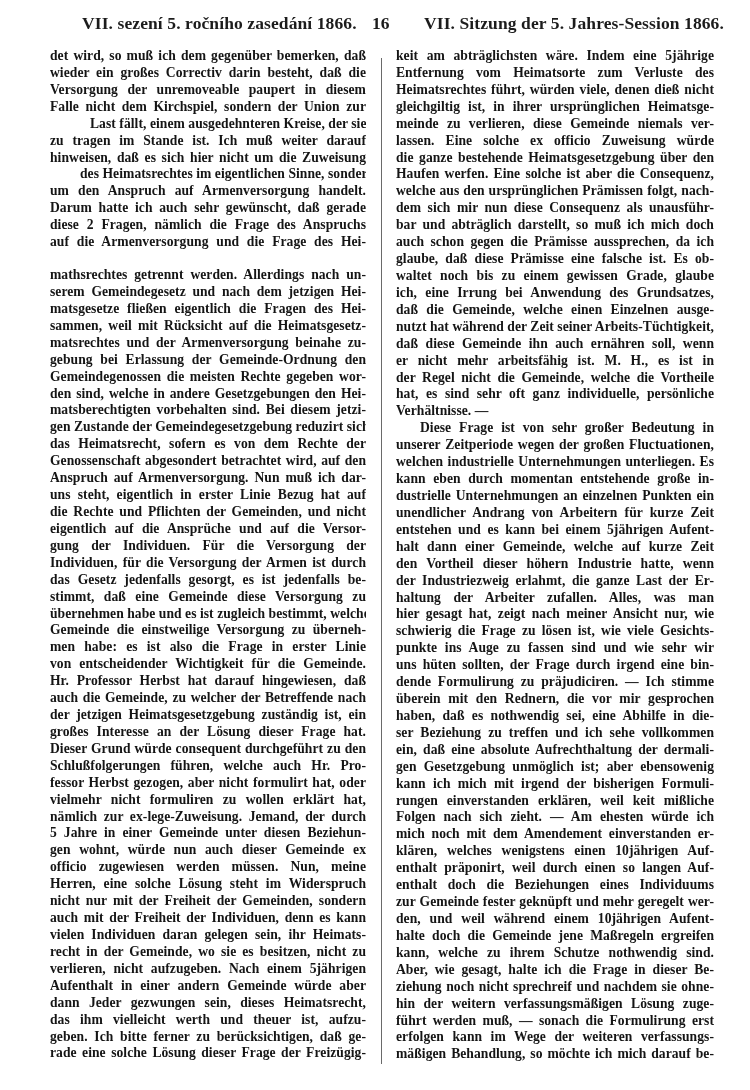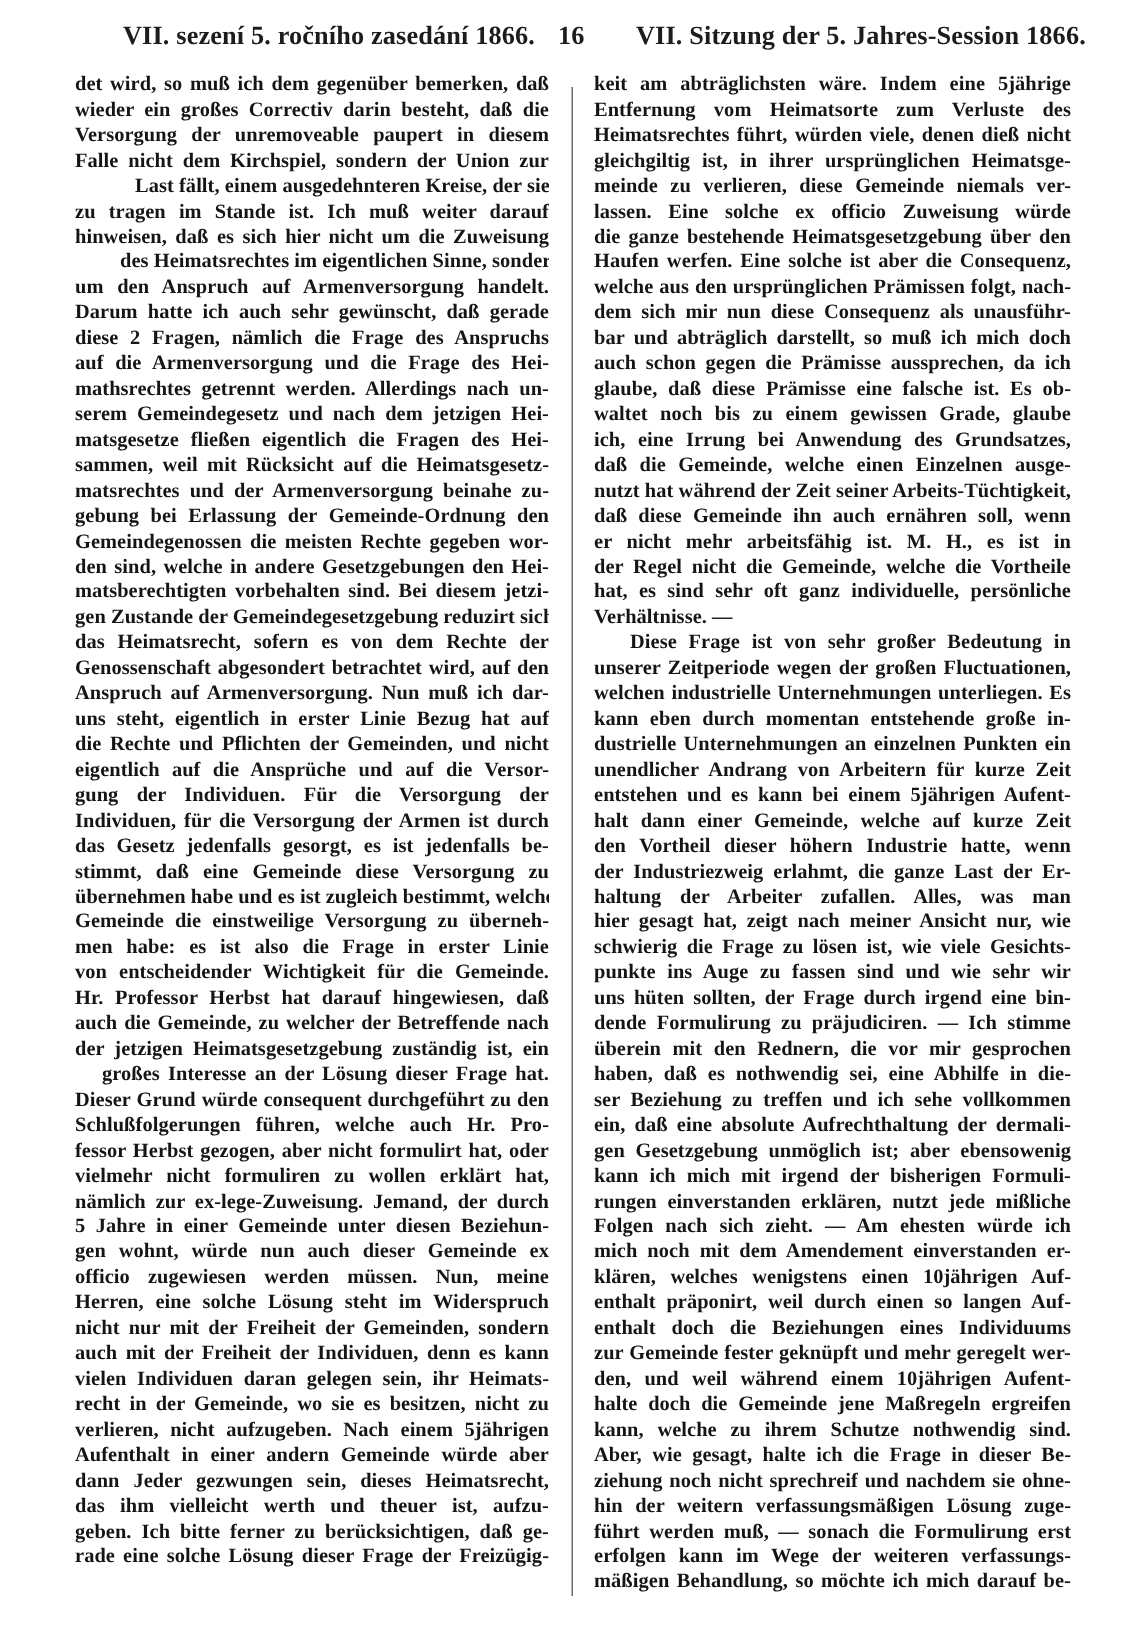--- a/index.html
+++ b/index.html
@@ -37,21 +37,21 @@
     <div class="line" style="height: 16.9333px; line-height: 16.9333px;">Versorgung der unremoveable paupert in diesem</div>
     <div class="line" style="height: 16.9333px; line-height: 16.9333px;">Falle nicht dem Kirchspiel, sondern der Union zur</div>
     <div class="line" style="height: 16.9333px; line-height: 16.9333px; margin-left: 40px;">Last fällt, einem ausgedehnteren Kreise, der sie auch</div>
     <div class="line" style="height: 16.9333px; line-height: 16.9333px;">zu tragen im Stande ist. Ich muß weiter darauf</div>
     <div class="line" style="height: 16.9333px; line-height: 16.9333px;">hinweisen, daß es sich hier nicht um die Zuweisung</div>
     <div class="line" style="height: 16.9333px; line-height: 16.9333px; margin-left: 30px;">des Heimatsrechtes im eigentlichen Sinne, sondern</div>
     <div class="line" style="height: 16.9333px; line-height: 16.9333px;">um den Anspruch auf Armenversorgung handelt.</div>
     <div class="line" style="height: 16.9333px; line-height: 16.9333px;">Darum hatte ich auch sehr gewünscht, daß gerade</div>
     <div class="line" style="height: 16.9333px; line-height: 16.9333px;">diese 2 Fragen, nämlich die Frage des Anspruchs</div>
     <div class="line" style="height: 16.9333px; line-height: 16.9333px;">auf die Armenversorgung und die Frage des Hei-</div>
-    <div class="line" style="height: 16.9333px; line-height: 16.9333px;">mathsrechtes getrennt werden. Allerdings nach un-</div>
+    <div class="line" style="height: 16.9333px; line-height: 16.9333px; margin-top: 16px;">mathsrechtes getrennt werden. Allerdings nach un-</div>
     <div class="line" style="height: 16.9333px; line-height: 16.9333px;">serem Gemeindegesetz und nach dem jetzigen Hei-</div>
     <div class="line" style="height: 16.9333px; line-height: 16.9333px;">matsgesetze fließen eigentlich die Fragen des Hei-</div>
     <div class="line" style="height: 16.9333px; line-height: 16.9333px;">sammen, weil mit Rücksicht auf die Heimatsgesetz-</div>
     <div class="line" style="height: 16.9333px; line-height: 16.9333px;">matsrechtes und der Armenversorgung beinahe zu-</div>
     <div class="line" style="height: 16.9333px; line-height: 16.9333px;">gebung bei Erlassung der Gemeinde-Ordnung den</div>
     <div class="line" style="height: 16.9333px; line-height: 16.9333px;">Gemeindegenossen die meisten Rechte gegeben wor-</div>
     <div class="line" style="height: 16.9333px; line-height: 16.9333px;">den sind, welche in andere Gesetzgebungen den Hei-</div>
     <div class="line" style="height: 16.9333px; line-height: 16.9333px;">matsberechtigten vorbehalten sind. Bei diesem jetzi-</div>
     <div class="line" style="height: 16.9333px; line-height: 16.9333px;">gen Zustande der Gemeindegesetzgebung reduzirt sich</div>
     <div class="line" style="height: 16.9333px; line-height: 16.9333px;">das Heimatsrecht, sofern es von dem Rechte der</div>
@@ -64,21 +64,21 @@
     <div class="line" style="height: 16.9333px; line-height: 16.9333px;">Individuen, für die Versorgung der Armen ist durch</div>
     <div class="line" style="height: 16.9333px; line-height: 16.9333px;">das Gesetz jedenfalls gesorgt, es ist jedenfalls be-</div>
     <div class="line" style="height: 16.9333px; line-height: 16.9333px;">stimmt, daß eine Gemeinde diese Versorgung zu</div>
     <div class="line" style="height: 16.9333px; line-height: 16.9333px;">übernehmen habe und es ist zugleich bestimmt, welche</div>
     <div class="line" style="height: 16.9333px; line-height: 16.9333px;">Gemeinde die einstweilige Versorgung zu überneh-</div>
     <div class="line" style="height: 16.9333px; line-height: 16.9333px;">men habe: es ist also die Frage in erster Linie</div>
     <div class="line" style="height: 16.9333px; line-height: 16.9333px;">von entscheidender Wichtigkeit für die Gemeinde.</div>
     <div class="line" style="height: 16.9333px; line-height: 16.9333px;">Hr. Professor Herbst hat darauf hingewiesen, daß</div>
     <div class="line" style="height: 16.9333px; line-height: 16.9333px;">auch die Gemeinde, zu welcher der Betreffende nach</div>
     <div class="line" style="height: 16.9333px; line-height: 16.9333px;">der jetzigen Heimatsgesetzgebung zuständig ist, ein</div>
-    <div class="line" style="height: 16.9333px; line-height: 16.9333px; margin-left: 18px;">großes Interesse an der Lösung dieser Frage hat.</div>
+    <div class="line" style="height: 16.9333px; line-height: 16.9333px;">großes Interesse an der Lösung dieser Frage hat.</div>
     <div class="line" style="height: 16.9333px; line-height: 16.9333px;">Dieser Grund würde consequent durchgeführt zu den</div>
     <div class="line" style="height: 16.9333px; line-height: 16.9333px;">Schlußfolgerungen führen, welche auch Hr. Pro-</div>
     <div class="line" style="height: 16.9333px; line-height: 16.9333px;">fessor Herbst gezogen, aber nicht formulirt hat, oder</div>
     <div class="line" style="height: 16.9333px; line-height: 16.9333px;">vielmehr nicht formuliren zu wollen erklärt hat,</div>
     <div class="line" style="height: 16.9333px; line-height: 16.9333px;">nämlich zur ex-lege-Zuweisung. Jemand, der durch</div>
     <div class="line" style="height: 16.9333px; line-height: 16.9333px;">5 Jahre in einer Gemeinde unter diesen Beziehun-</div>
     <div class="line" style="height: 16.9333px; line-height: 16.9333px;">gen wohnt, würde nun auch dieser Gemeinde ex</div>
     <div class="line" style="height: 16.9333px; line-height: 16.9333px;">officio zugewiesen werden müssen. Nun, meine</div>
     <div class="line" style="height: 16.9333px; line-height: 16.9333px;">Herren, eine solche Lösung steht im Widerspruch</div>
     <div class="line" style="height: 16.9333px; line-height: 16.9333px;">nicht nur mit der Freiheit der Gemeinden, sondern</div>
@@ -131,21 +131,21 @@
     <div class="line" style="height: 16.9333px; line-height: 16.9333px;">schwierig die Frage zu lösen ist, wie viele Gesichts-</div>
     <div class="line" style="height: 16.9333px; line-height: 16.9333px;">punkte ins Auge zu fassen sind und wie sehr wir</div>
     <div class="line" style="height: 16.9333px; line-height: 16.9333px;">uns hüten sollten, der Frage durch irgend eine bin-</div>
     <div class="line" style="height: 16.9333px; line-height: 16.9333px;">dende Formulirung zu präjudiciren. — Ich stimme</div>
     <div class="line" style="height: 16.9333px; line-height: 16.9333px;">überein mit den Rednern, die vor mir gesprochen</div>
     <div class="line" style="height: 16.9333px; line-height: 16.9333px;">haben, daß es nothwendig sei, eine Abhilfe in die-</div>
     <div class="line" style="height: 16.9333px; line-height: 16.9333px;">ser Beziehung zu treffen und ich sehe vollkommen</div>
     <div class="line" style="height: 16.9333px; line-height: 16.9333px;">ein, daß eine absolute Aufrechthaltung der dermali-</div>
     <div class="line" style="height: 16.9333px; line-height: 16.9333px;">gen Gesetzgebung unmöglich ist; aber ebensowenig</div>
     <div class="line" style="height: 16.9333px; line-height: 16.9333px;">kann ich mich mit irgend der bisherigen Formuli-</div>
-    <div class="line" style="height: 16.9333px; line-height: 16.9333px;">rungen einverstanden erklären, nutzt jede mißliche</div>
+    <div class="line" style="height: 16.9333px; line-height: 16.9333px;">rungen einverstanden erklären, weil keit mißliche</div>
     <div class="line" style="height: 16.9333px; line-height: 16.9333px;">Folgen nach sich zieht. — Am ehesten würde ich</div>
     <div class="line" style="height: 16.9333px; line-height: 16.9333px;">mich noch mit dem Amendement einverstanden er-</div>
     <div class="line" style="height: 16.9333px; line-height: 16.9333px;">klären, welches wenigstens einen 10jährigen Auf-</div>
     <div class="line" style="height: 16.9333px; line-height: 16.9333px;">enthalt präponirt, weil durch einen so langen Auf-</div>
     <div class="line" style="height: 16.9333px; line-height: 16.9333px;">enthalt doch die Beziehungen eines Individuums</div>
     <div class="line" style="height: 16.9333px; line-height: 16.9333px;">zur Gemeinde fester geknüpft und mehr geregelt wer-</div>
     <div class="line" style="height: 16.9333px; line-height: 16.9333px;">den, und weil während einem 10jährigen Aufent-</div>
     <div class="line" style="height: 16.9333px; line-height: 16.9333px;">halte doch die Gemeinde jene Maßregeln ergreifen</div>
     <div class="line" style="height: 16.9333px; line-height: 16.9333px;">kann, welche zu ihrem Schutze nothwendig sind.</div>
     <div class="line" style="height: 16.9333px; line-height: 16.9333px;">Aber, wie gesagt, halte ich die Frage in dieser Be-</div>

